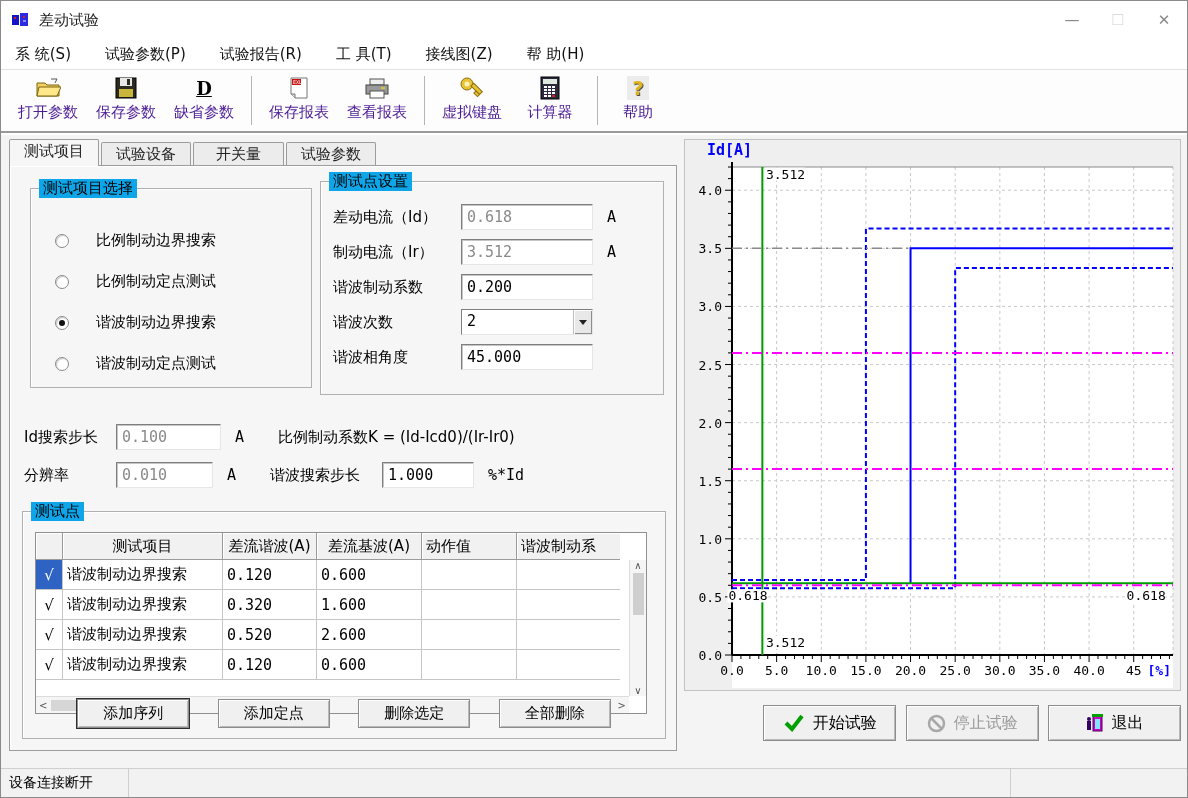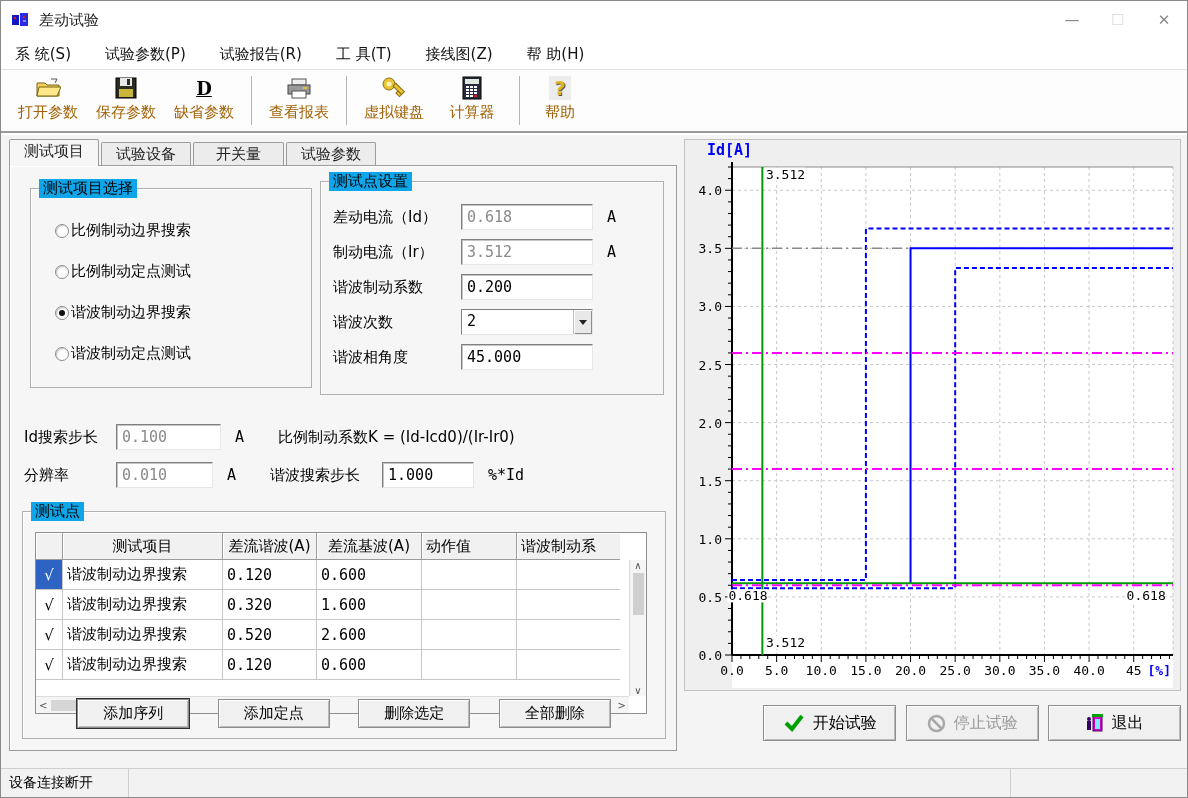--- a/index.html
+++ b/index.html
@@ -23,37 +23,37 @@
   
   .menubar { height:30px; background:#fff; display:flex; align-items:center; padding-left:14px; gap:34px; font-size:15px; color:#111; }
   .menu-item { cursor:default; white-space:nowrap; }
 
   
   .toolbar { height:64px; background:#fdfdfd; border-top:1px solid #e2e2e2; border-bottom:2px solid #9a9a9a; display:flex; align-items:stretch; padding:2px 4px 2px 8px; }
   .tb-group { display:flex; align-items:stretch; }
   .tb-sep { width:1px; background:#b5b5b5; margin:4px 8px; }
   .tb-btn { width:78px; display:flex; flex-direction:column; align-items:center; justify-content:flex-start; padding-top:2px; }
   .tb-btn .ticon { height:28px; display:flex; align-items:center; justify-content:center; }
-  .tb-btn .tlabel { font-size:15px; color:#a16207; line-height:20px; white-space:nowrap;text-align:right; }
+  .tb-btn .tlabel { font-size:15px; color:#4c1d95; line-height:20px; white-space:nowrap;text-align:right; }
 
   
   .client { position:absolute; top:134px; left:0; width:1186px; height:634px; background:#f4f4f4; }
 
   
   .tabstrip { position:absolute; left:8px; top:4px; display:flex; height:27px; align-items:flex-end; }
   .tab { height:24px; padding:2px 14px 0; border:1px solid #9c9c9c; border-bottom:none; background:#ececec; margin-right:2px; font-size:15px; border-radius:2px 2px 0 0; color:#222; }
   .tab.active { height:27px; background:#f6f6f6; position:relative; z-index:2; font-weight:normal; }
   .tabpage { position:absolute; left:8px; top:30px; width:668px; height:586px; background:#f6f6f6; border:1px solid #9c9c9c; box-shadow:inset 1px 1px 0 #ffffff; }
 
   
   .groupbox { position:absolute; border:1px solid #b0b0b0; box-shadow:1px 1px 0 #ffffff inset; }
   .groupbox > .gb-label { position:absolute; top:-10px; left:8px; background:#0ea5e9; padding:0 4px; font-size:15px; }
 
   
-  .radio-row { display:flex; align-items:center; gap:2px; margin:0 0 22px 24px; }
+  .radio-row { display:flex; align-items:center; gap:27px; margin:10px 0 22px 24px; }
   .radio-dot { width:14px; height:14px; border-radius:50%; background:#fff; border:1px solid #8a8a8a; box-shadow:inset 1px 1px 1px #c9c9c9; position:relative; flex:none; }
   .radio-dot.sel::after { content:""; position:absolute; left:3px; top:3px; width:6px; height:6px; border-radius:50%; background:#111; }
 
   
   .fieldrow { display:flex; align-items:center; margin-bottom:9px; }
   .flabel { width:128px; font-size:15px; white-space:nowrap; }
   .sunken { background:#fff; border:1px solid; border-color:#7f7f7f #e6e6e6 #e6e6e6 #7f7f7f; box-shadow:inset 1px 1px 0 rgba(90,90,90,.35); }
   .tinput { height:26px; width:132px; padding:2px 5px; font-size:15px; font-family:"DejaVu Sans Mono", monospace; color:#000; outline:none; }
   .tinput:disabled, .tinput.dis { color:#8a8a8a; background:#fff; }
   .unit { margin-left:14px; font-size:15px; font-family:"DejaVu Sans Mono", monospace; }
@@ -146,20 +146,31 @@
     </div>
     <div class="tb-btn">
       <div class="ticon">
         <span style="font-size:18px; font-weight:bold; text-decoration:underline; font-family:'DejaVu Serif',serif;">D</span>
       </div>
       <div class="tlabel">缺省参数</div>
     </div>
   </div>
   <div class="tb-sep"></div>
   <div class="tb-group">
+    <div class="tb-btn">
+      <div class="ticon">
+        <svg width="22" height="24">
+            <path d="M3 2 L19 2 L19 22 L7 22 L3 18 Z" fill="#fff" stroke="#777"></path>
+            <rect x="4" y="3" width="9" height="6" fill="#cc1111"></rect>
+            <text x="5" y="8" font-size="5" fill="#fff" font-family="DejaVu Sans Mono">EXL</text>
+            <path d="M3 18 L7 18 L7 22" fill="#ddd" stroke="#777"></path>
+          </svg>
+      </div>
+      <div class="tlabel">保存报表</div>
+    </div>
     <div class="tb-btn">
       <div class="ticon">
         <svg width="26" height="22">
             <rect x="6" y="2" width="14" height="6" fill="#eee" stroke="#555"></rect>
             <rect x="2" y="8" width="22" height="9" fill="#9a9a9a" stroke="#444"></rect>
             <rect x="17" y="10" width="4" height="2" fill="#e0c030"></rect>
             <rect x="6" y="14" width="14" height="7" fill="#fff" stroke="#555"></rect>
           </svg>
       </div>
       <div class="tlabel">查看报表</div>

